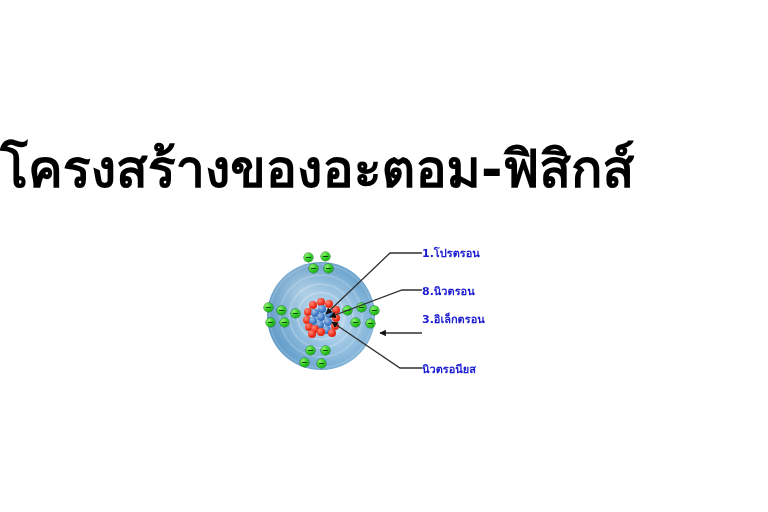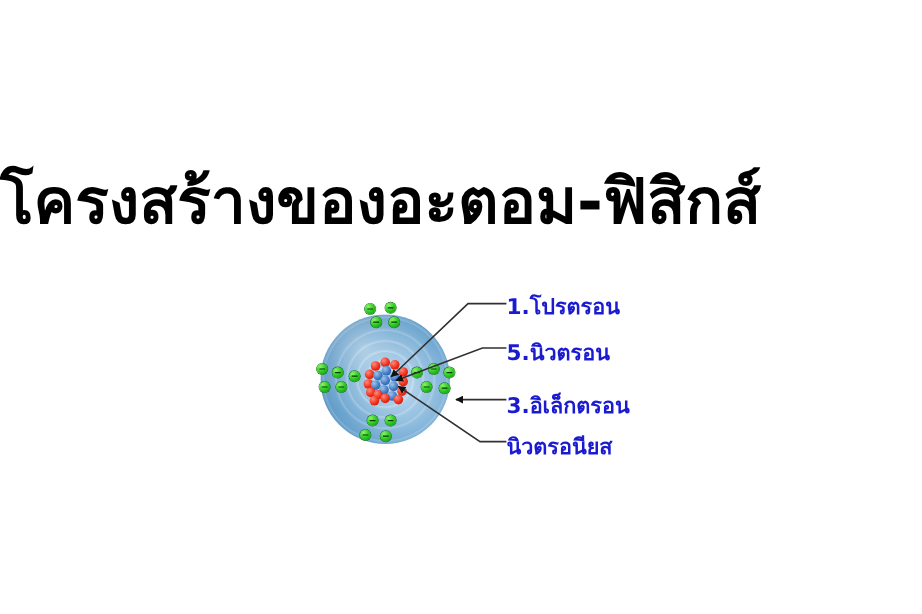--- a/index.html
+++ b/index.html
@@ -142,28 +142,28 @@
     width: 270px;
     height: 160px;
     overflow: visible;
   }
 
   
   .callout-label {
     position: absolute;
     color: #1a1ad0;
     font-family: "DejaVu Sans", "Liberation Sans", sans-serif;
-    font-size: 18px;
+    font-size: 11px;
     font-weight: bold;
     white-space: nowrap;
     line-height: 1;
   }
   #label-proton   { left: 422px; top: 248px; }
   #label-neutron  { left: 422px; top: 286px; }
-  #label-electron { left: 422px; top: 330px; text-align: center; }
+  #label-electron { left: 422px; top: 314px; text-align: center; }
   #label-nucleus  { left: 422px; top: 364px; }
 </style>
 </head>
 <body>
 
 <div id="page-title">โครงสร้างของอะตอม-ฟิสิกส์</div>
 
 <div id="diagram">
 
   <div class="atom-sphere"></div>
@@ -234,17 +234,17 @@
     <path d="M 80 79 L 152 52 L 172 52" fill="none" stroke="#303030" stroke-width="1.3" marker-start="url(#arrow)"></path>
 
     <path d="M 172 95 L 130 95" fill="none" stroke="#303030" stroke-width="1.3" marker-end="url(#arrow)"></path>
 
     <path d="M 82 84 L 150 130 L 172 130" fill="none" stroke="#303030" stroke-width="1.3" marker-start="url(#arrow)"></path>
   </svg>
 </div>
 
 <div id="label-proton" class="callout-label">1.โปรตรอน</div>
 
-<div id="label-neutron" class="callout-label">5.นิวตรอน</div>
+<div id="label-neutron" class="callout-label">8.นิวตรอน</div>
 
 <div id="label-electron" class="callout-label">3.อิเล็กตรอน</div>
 
 <div id="label-nucleus" class="callout-label">นิวตรอนียส</div>
 
 </body></html>

